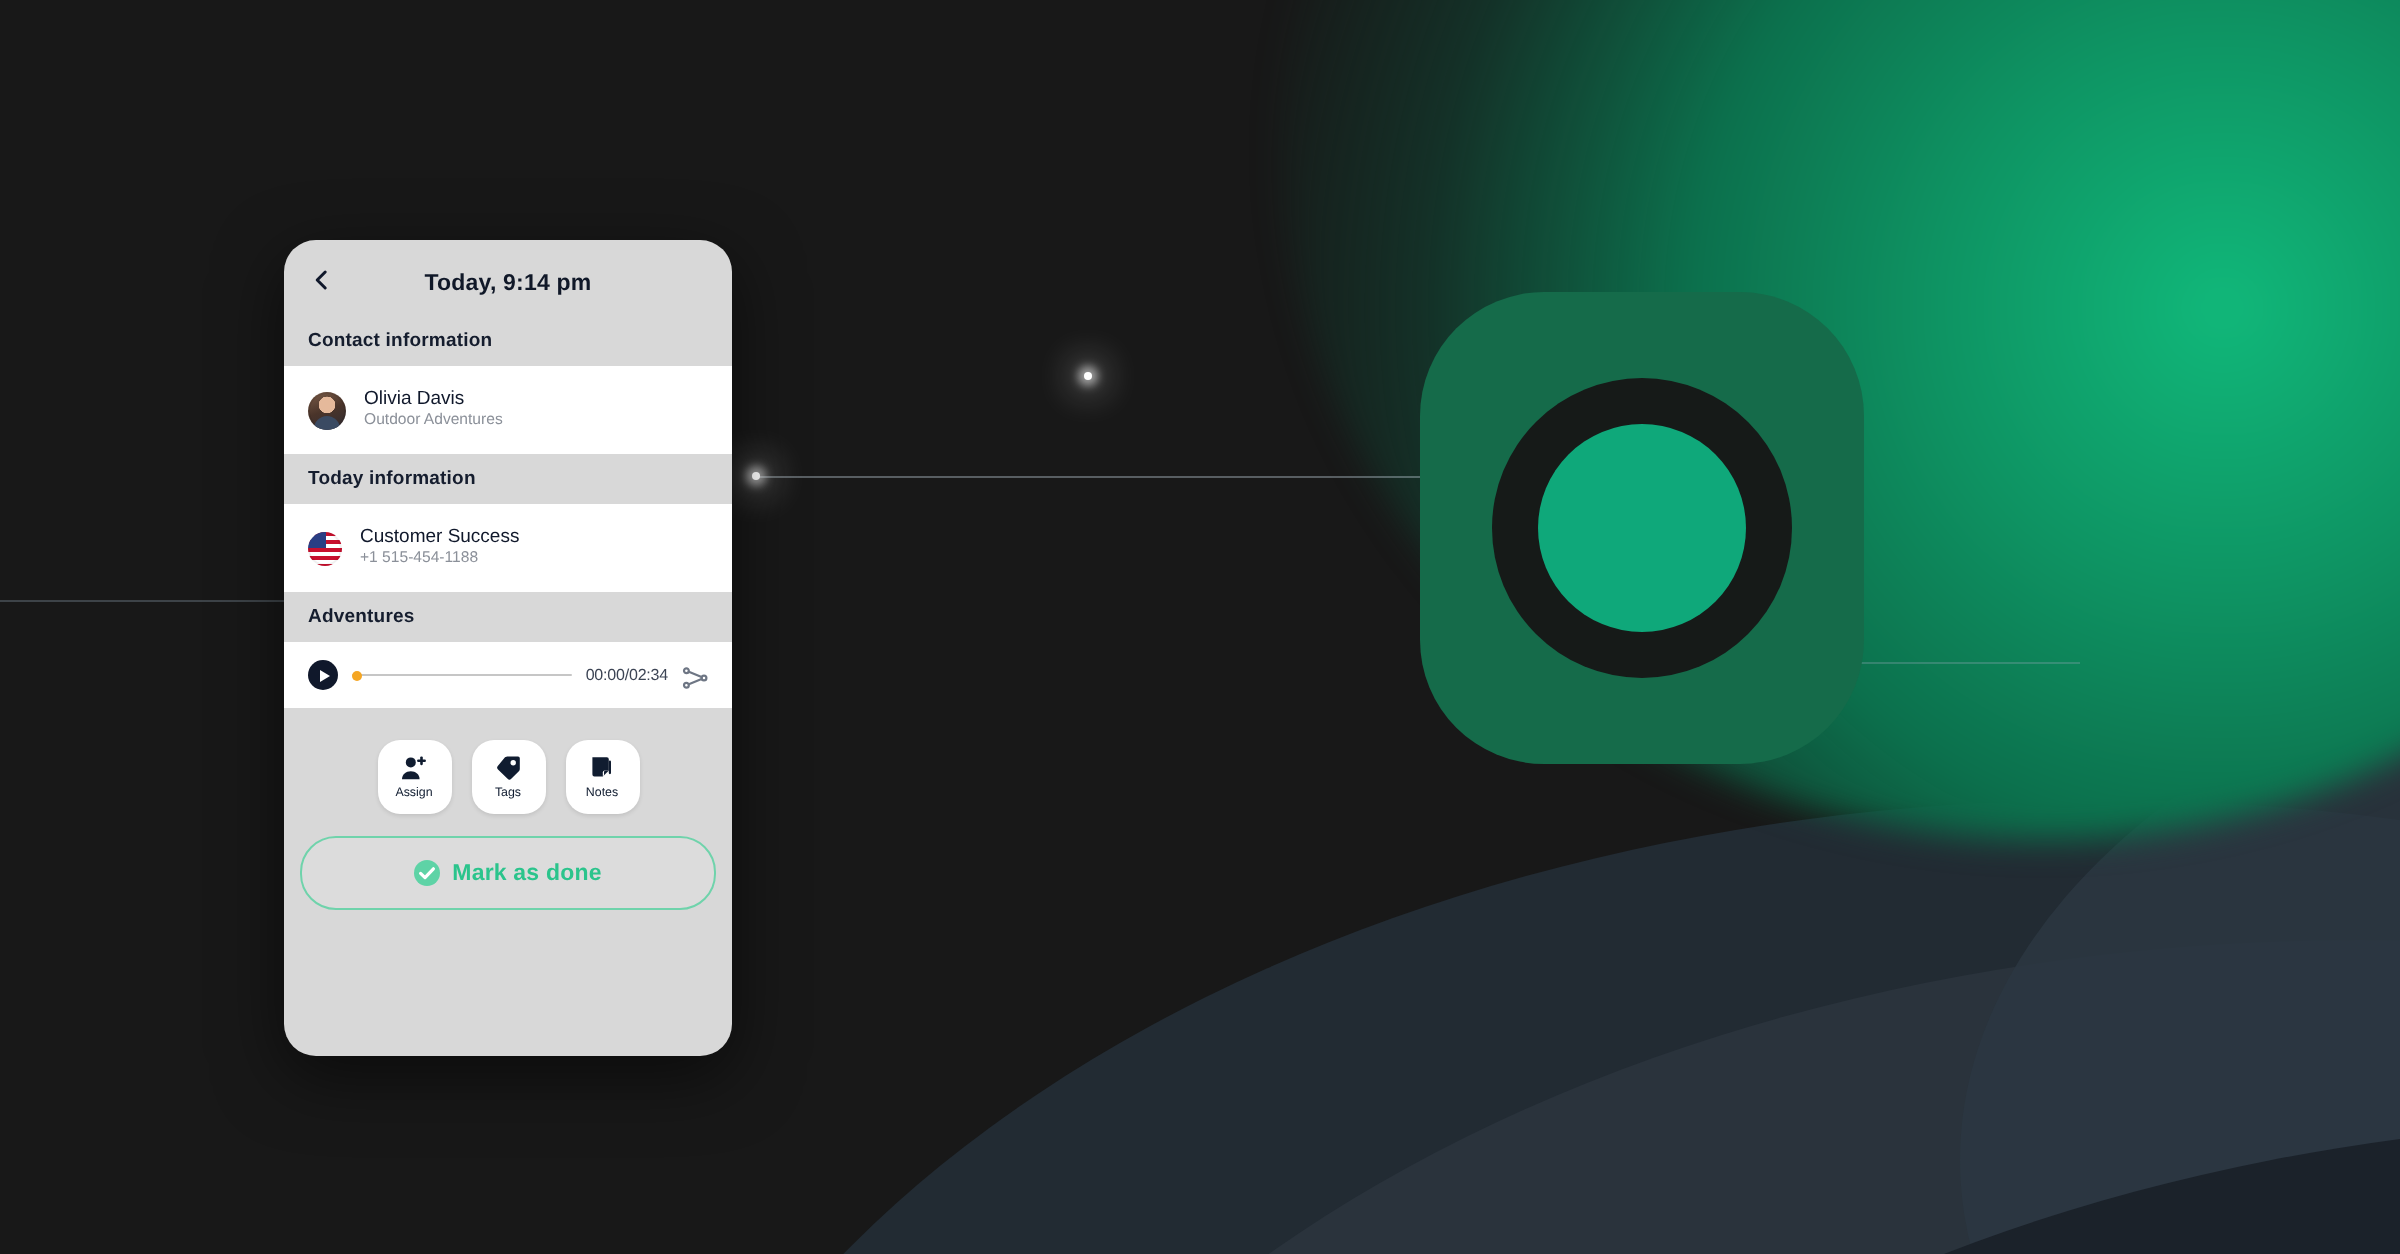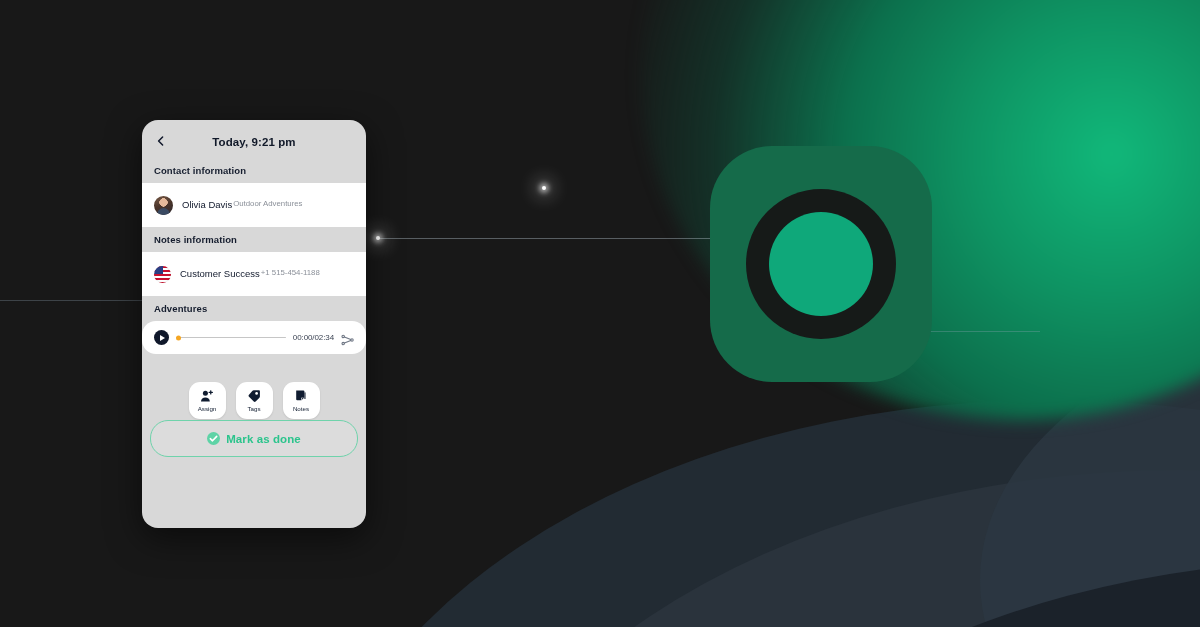--- a/index.html
+++ b/index.html
@@ -143,21 +143,21 @@
   .white-row {
     background: #ffffff;
     display: flex;
     align-items: center;
     gap: 9px;
     padding: 8px 12px;
     min-height: 28px;
   }
   .white-row + .white-row { border-top: 1px solid #ececec; }
 
-  .row-text { display: flex; gap: 1px; line-height: 1.15; }
+  .row-text { display: flex; flex-direction: column; gap: 1px; line-height: 1.15; }
   .row-title { font-size: 9.5px; color: #10182b; font-weight: normal; }
   .row-sub { font-size: 7.8px; color: #8b9099; }
 
   
   .avatar {
     width: 19px; height: 19px; border-radius: 50%;
     background: radial-gradient(circle at 50% 34%, #e5b99b 0 26%, rgba(0,0,0,0) 27%),
                 linear-gradient(160deg, #7b5c48 0%, #4a342a 48%, #2f2b32 100%);
     flex: 0 0 auto;
     position: relative;
@@ -188,21 +188,20 @@
 
   
   .call-arrow { width: 15px; height: 15px; flex: 0 0 auto; color: #f0a43a; }
 
   
   .player-row {
     background: #ffffff;
     display: flex; align-items: center;
     gap: 7px;
     padding: 9px 12px;
-    border-radius: 14px;
   }
   .play-btn {
     width: 15px; height: 15px; border-radius: 50%;
     background: #10182b;
     display: flex; align-items: center; justify-content: center;
     flex: 0 0 auto;
   }
   .play-btn .tri {
     width: 0; height: 0;
     border-left: 5px solid #ffffff;
@@ -215,25 +214,25 @@
   .track-head {
     position: absolute; left: 0; top: 50%; transform: translateY(-50%);
     width: 5px; height: 5px; border-radius: 50%; background: #f5a623;
   }
   .time { font-size: 8px; color: #3c4454; white-space: nowrap; letter-spacing: -.1px; }
   .speed-icon { width: 13px; height: 12px; color: #6e7684; flex: 0 0 auto; }
 
   
   .actions-area {
     background: #d8d8d8;
-    padding: 28px 0 0 0;
+    padding: 16px 0 0 0;
     display: flex;
     flex-direction: column;
     align-items: center;
-    gap: 1px;
+    gap: 11px;
   }
   .action-row { display: flex; gap: 10px; }
   .action-btn {
     width: 37px; height: 37px;
     background: #ffffff;
     border-radius: 11px;
     display: flex; flex-direction: column;
     align-items: center; justify-content: center;
     gap: 2px;
     box-shadow: 0 1px 2px rgba(0,0,0,0.10);
@@ -286,34 +285,34 @@
   </div>
 
   <div id="card">
 
     <div class="card-header">
       <span class="back-arrow">
         <svg viewBox="0 0 12 12" width="12" height="12" fill="none" stroke="currentColor" stroke-width="1.5" stroke-linecap="round" stroke-linejoin="round">
           <polyline points="7.6,2 3.6,6 7.6,10"></polyline>
         </svg>
       </span>
-      <div class="header-title">Today, 9:21 pm</div>
+      <div class="header-title">Today, 9:14 pm</div>
     </div>
 
     <div class="section-label">Contact information</div>
 
     <div class="white-row">
       <span class="avatar"></span>
       <span class="row-text">
         <span class="row-title">Olivia Davis</span>
         <span class="row-sub">Outdoor Adventures</span>
       </span>
     </div>
 
-    <div class="section-label">Notes information</div>
+    <div class="section-label">Today information</div>
 
 
     <div class="white-row">
       <span class="flag"></span>
       <span class="row-text">
         <span class="row-title">Customer Success</span>
         <span class="row-sub">+1 515-454-1188</span>
       </span>
     </div>
 

